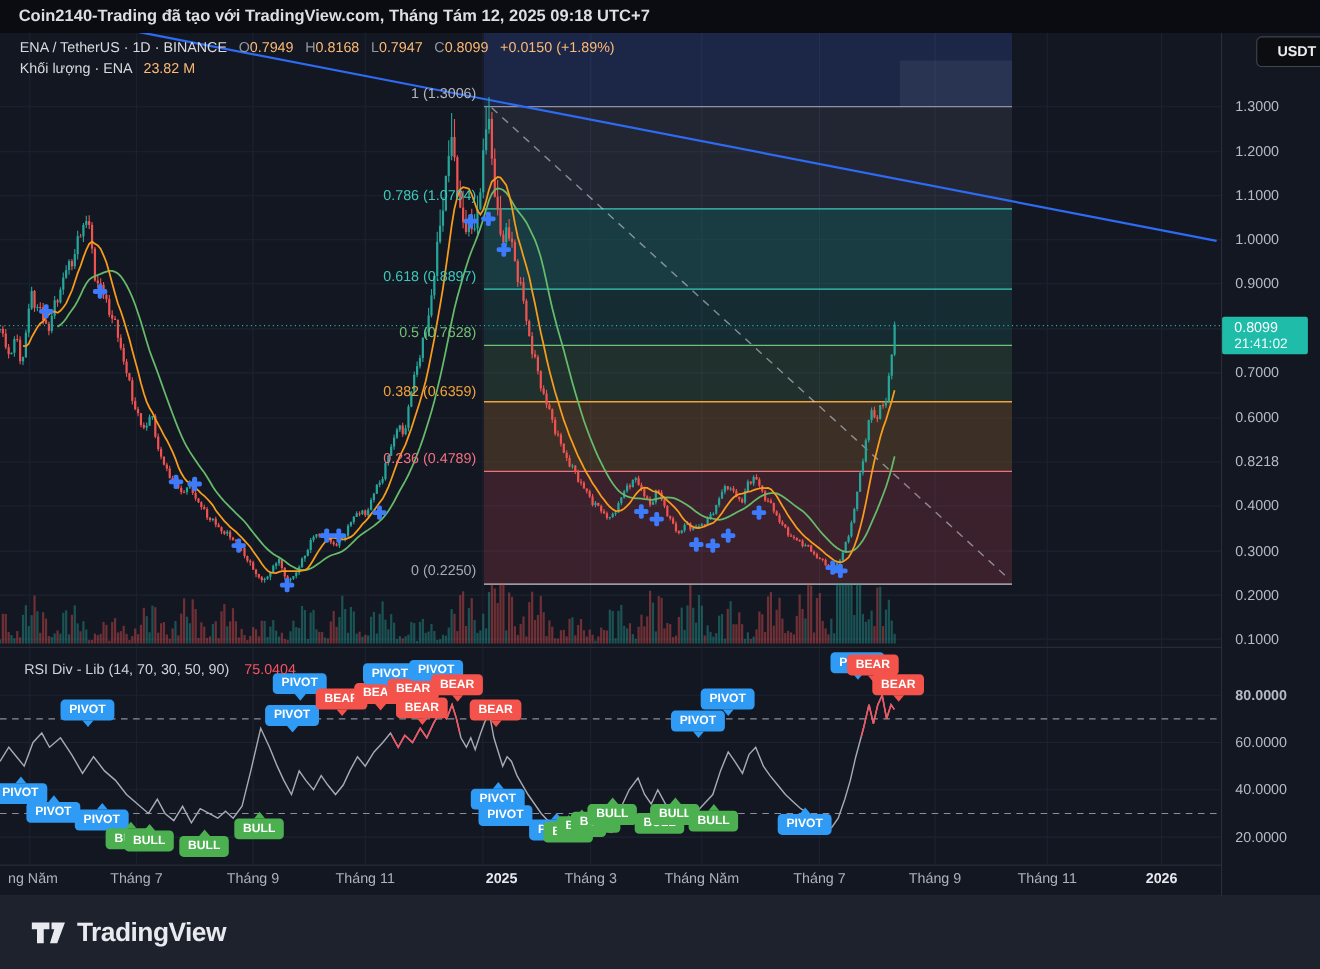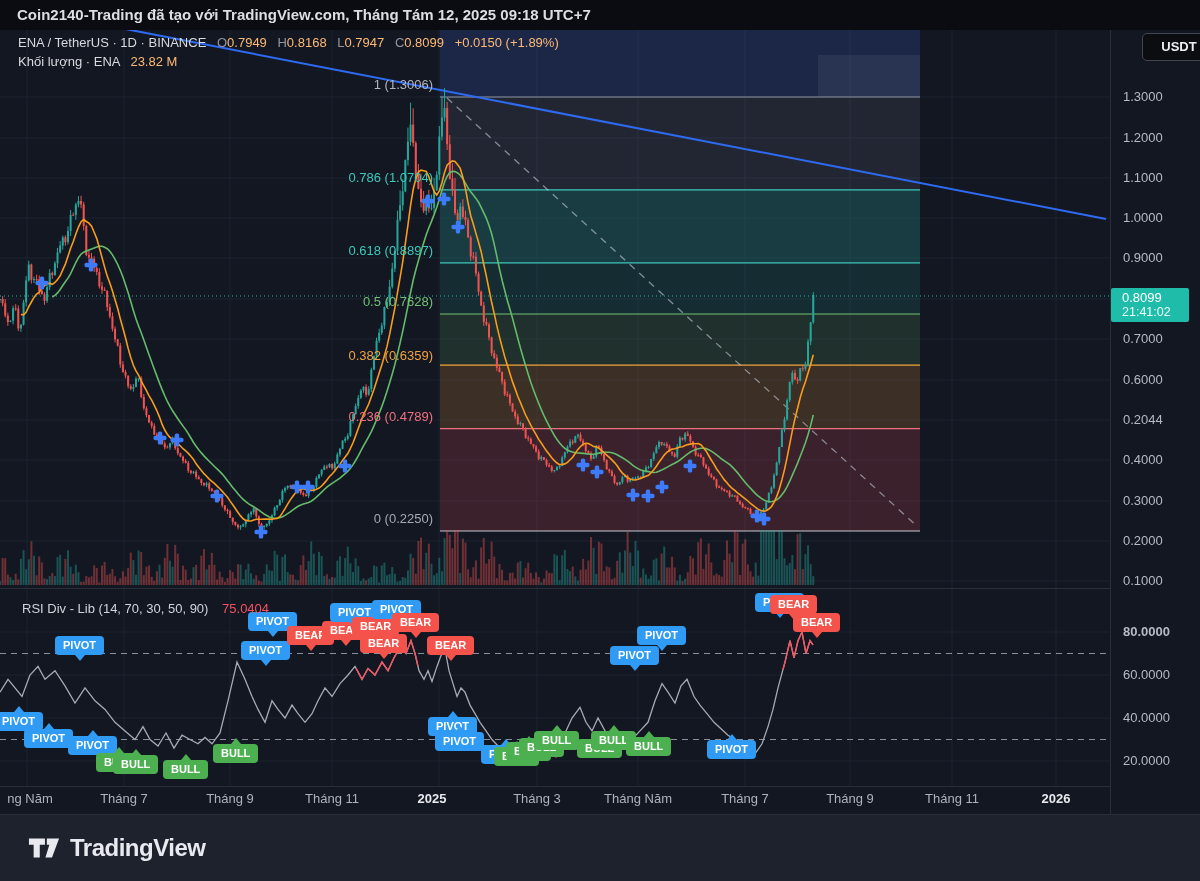--- a/index.html
+++ b/index.html
@@ -1189,37 +1189,37 @@
       <div>0.8099</div>
       <div class="cd">21:41:02</div>
     </div>
   <div class="axlab" style="top: 59px;">1.3000</div>
       <div class="axlab" style="top: 100px;">1.2000</div>
       <div class="axlab" style="top: 140px;">1.1000</div>
       <div class="axlab" style="top: 180px;">1.0000</div>
       <div class="axlab" style="top: 220px;">0.9000</div>
       <div class="axlab" style="top: 301px;">0.7000</div>
       <div class="axlab" style="top: 342px;">0.6000</div>
-      <div class="axlab" style="top: 382px;">0.2044</div>
+      <div class="axlab" style="top: 382px;">0.8218</div>
       <div class="axlab" style="top: 422px;">0.4000</div>
       <div class="axlab" style="top: 463px;">0.3000</div>
       <div class="axlab" style="top: 503px;">0.2000</div>
       <div class="axlab" style="top: 543px;">0.1000</div>
       <div class="axlab" style="top: 594px; font-weight: bold;">80.0000</div>
       <div class="axlab" style="top: 637px;">60.0000</div>
       <div class="axlab" style="top: 680px;">40.0000</div>
       <div class="axlab" style="top: 723px;">20.0000</div>
     </div>
 
   <div id="timeaxis">
       <div class="tlab" style="left: 30px;">ng Năm</div>
       <div class="tlab" style="left: 124px;">Tháng 7</div>
       <div class="tlab" style="left: 230px;">Tháng 9</div>
       <div class="tlab" style="left: 332px;">Tháng 11</div>
-      <div class="tlab bold" style="left: 432px; text-align: center;">2025</div>
+      <div class="tlab bold" style="left: 456px; text-align: center;">2025</div>
       <div class="tlab" style="left: 537px;">Tháng 3</div>
       <div class="tlab" style="left: 638px;">Tháng Năm</div>
       <div class="tlab" style="left: 745px;">Tháng 7</div>
       <div class="tlab" style="left: 850px;">Tháng 9</div>
       <div class="tlab" style="left: 952px;">Tháng 11</div>
       <div class="tlab bold" style="left: 1056px;">2026</div>
     </div>
 
   <div id="footer">
     <svg width="32" height="26" viewBox="0 0 34 22">

